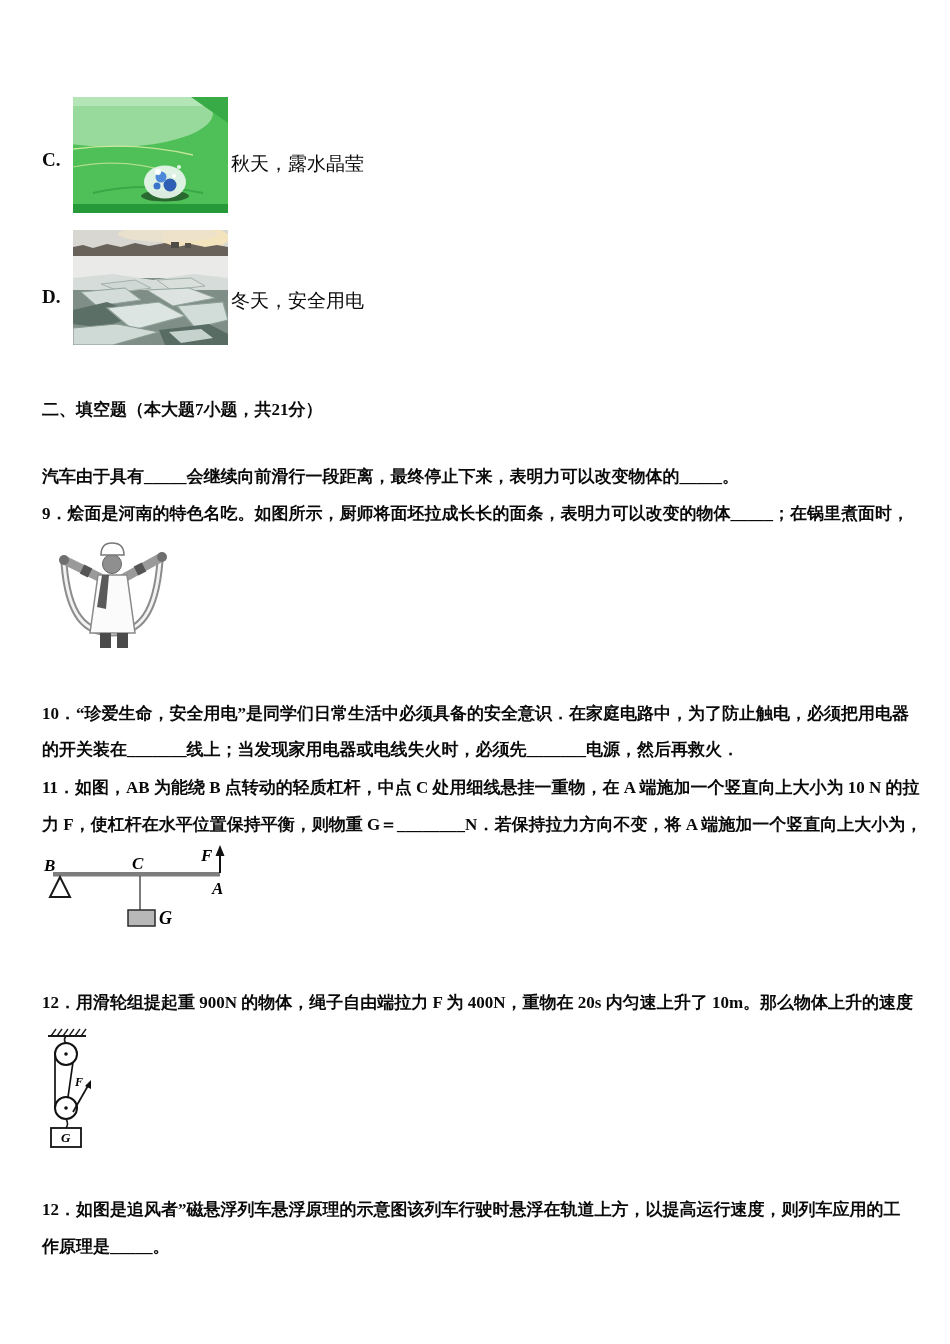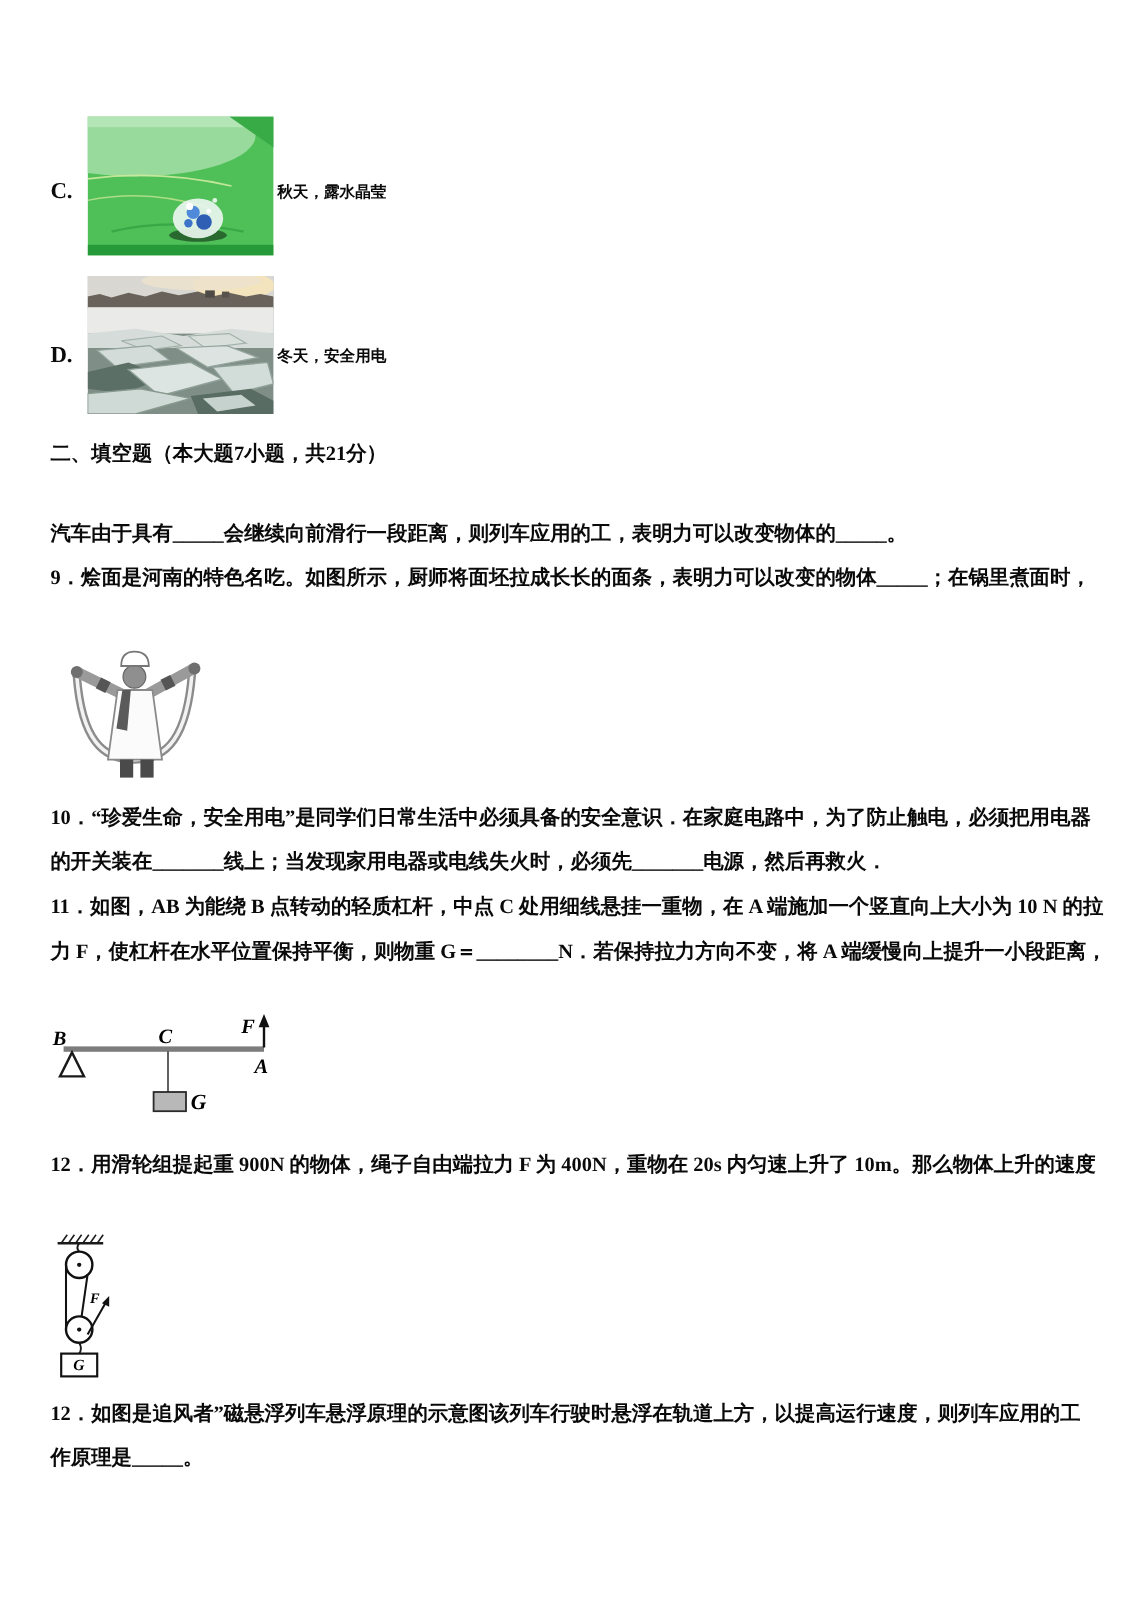--- a/index.html
+++ b/index.html
@@ -1,21 +1,21 @@
 <!DOCTYPE html>
 <html><head>
 <meta charset="utf-8">
 <style>
   html,body{margin:0;padding:0;background:#fff;}
   #page{position:relative;width:950px;height:1344px;background:#ffffff;overflow:hidden;
         font-family:"Liberation Serif",serif;color:#0a0a0a;}
   .tline{position:absolute;left:42px;white-space:nowrap;font-weight:700;font-size:17px;
-         line-height:22px;letter-spacing:0px;}
+         line-height:22px;letter-spacing:0px;margin-top:32px;}
   .opt-label{position:absolute;left:42px;font-weight:700;font-size:19px;white-space:nowrap;}
-  .caption{position:absolute;left:231px;font-weight:700;font-size:13px;white-space:nowrap;}
+  .caption{position:absolute;left:231px;font-weight:400;font-size:19px;white-space:nowrap;}
   .fig{position:absolute;}
   .svg-lab{font-family:"Liberation Serif",serif;font-style:italic;font-weight:700;}
 </style>
 </head>
 <body>
 
 <div id="page">
 
   <div class="opt-label" style="top:149px">C.</div>
   <svg class="fig" style="left:73px;top:97px" width="155" height="116" viewBox="0 0 155 116">
@@ -59,21 +59,21 @@
     <polygon points="34,78 86,72 112,86 60,100" fill="#dde5e2" stroke="#8fa099" stroke-width="1.2"></polygon>
     <polygon points="104,76 150,72 155,90 122,98" fill="#d2dcd8" stroke="#8fa099" stroke-width="1.2"></polygon>
     <polygon points="0,98 44,94 86,102 40,115 0,115" fill="#cfd9d5" stroke="#87988f" stroke-width="1.2"></polygon>
     <polygon points="86,100 136,94 155,104 155,115 92,115" fill="#596c63"></polygon>
     <polygon points="96,102 128,99 140,108 108,113" fill="#c6d2cd"></polygon>
   </svg>
   <div class="caption" style="top:288px">冬天，安全用电</div>
 
   <div class="tline" style="top:367px">二、填空题（本大题7小题，共21分）</div>
 
-  <div class="tline" style="top:434px">汽车由于具有_____会继续向前滑行一段距离，则列车应用的工，表明力可以改变物体的_____。</div>
+  <div class="tline" style="top:434px">汽车由于具有_____会继续向前滑行一段距离，最终停止下来，表明力可以改变物体的_____。</div>
 
   <div class="tline" style="top:471px">9．烩面是河南的特色名吃。如图所示，厨师将面坯拉成长长的面条，表明力可以改变的物体_____；在锅里煮面时，</div>
 
   <svg class="fig" style="left:48px;top:537px" width="135" height="112" viewBox="0 0 135 112">
     <path d="M16,26 C20,80 38,96 64,96 C92,96 108,76 112,24" fill="none" stroke="#8c8c8c" stroke-width="7"></path>
     <path d="M16,26 C20,80 38,96 64,96 C92,96 108,76 112,24" fill="none" stroke="#f2f2f2" stroke-width="3"></path>
     <line x1="55" y1="42" x2="18" y2="24" stroke="#9a9a9a" stroke-width="9" stroke-linecap="round"></line>
     <line x1="74" y1="42" x2="112" y2="21" stroke="#9a9a9a" stroke-width="9" stroke-linecap="round"></line>
     <line x1="34" y1="32" x2="42" y2="36" stroke="#555555" stroke-width="10"></line>
     <line x1="88" y1="34" x2="96" y2="30" stroke="#555555" stroke-width="10"></line>
@@ -84,21 +84,21 @@
     <circle cx="64" cy="27" r="9.5" fill="#8f8f8f" stroke="#666666" stroke-width="1"></circle>
     <path d="M53,18 Q53,6 64,6 Q76,6 76,18 Z" fill="#ffffff" stroke="#777777" stroke-width="1.5"></path>
     <rect x="52" y="96" width="11" height="15" fill="#4a4a4a"></rect>
     <rect x="69" y="96" width="11" height="15" fill="#4a4a4a"></rect>
   </svg>
 
   <div class="tline" style="top:671px">10．“珍爱生命，安全用电”是同学们日常生活中必须具备的安全意识．在家庭电路中，为了防止触电，必须把用电器</div>
   <div class="tline" style="top:707px">的开关装在_______线上；当发现家用电器或电线失火时，必须先_______电源，然后再救火．</div>
 
   <div class="tline" style="top:745px">11．如图，AB 为能绕 B 点转动的轻质杠杆，中点 C 处用细线悬挂一重物，在 A 端施加一个竖直向上大小为 10 N 的拉</div>
-  <div class="tline" style="top:782px">力 F，使杠杆在水平位置保持平衡，则物重 G＝________N．若保持拉力方向不变，将 A 端缓慢向上提升一小段距离，</div>
+  <div class="tline" style="top:782px">力 F，使杠杆在水平位置保持平衡，则物重 G＝________N．若保持拉力方向不变，将 A 端施加一个竖直向上大小为，</div>
 
   <svg class="fig" style="left:38px;top:843px" width="210" height="100" viewBox="0 0 210 100">
     <rect x="15" y="29" width="167" height="4.5" fill="#7d7d7d"></rect>
     <polygon points="22,34 12,54 32,54" fill="#ffffff" stroke="#1a1a1a" stroke-width="2"></polygon>
     <line x1="102" y1="33" x2="102" y2="67" stroke="#444444" stroke-width="1.4"></line>
     <rect x="90" y="67" width="27" height="16" fill="#b8b8b8" stroke="#2a2a2a" stroke-width="1.5"></rect>
     <line x1="182" y1="30" x2="182" y2="8" stroke="#111111" stroke-width="2"></line>
     <polygon points="182,2 177.5,13 186.5,13" fill="#111111"></polygon>
     <text class="svg-lab" x="6" y="28" font-size="17">B</text>
     <text class="svg-lab" x="94" y="26" font-size="17">C</text>

